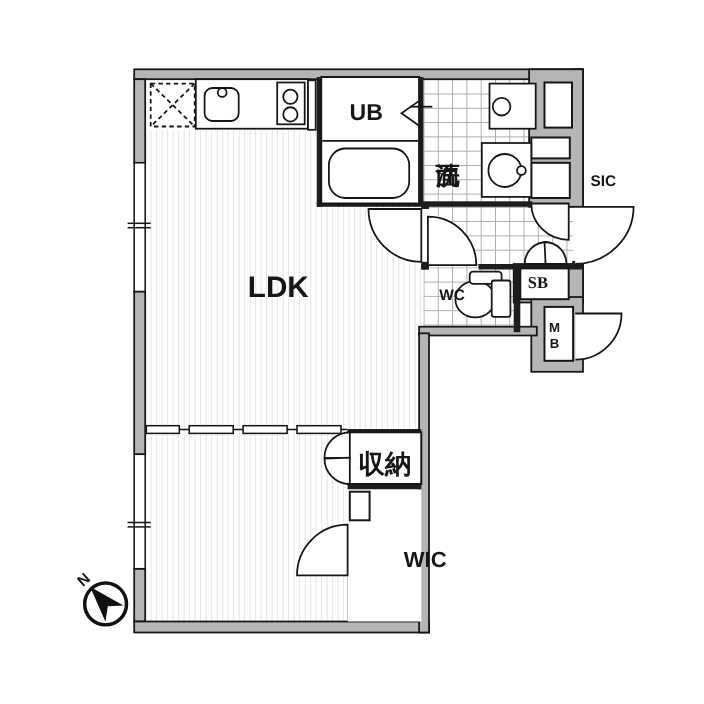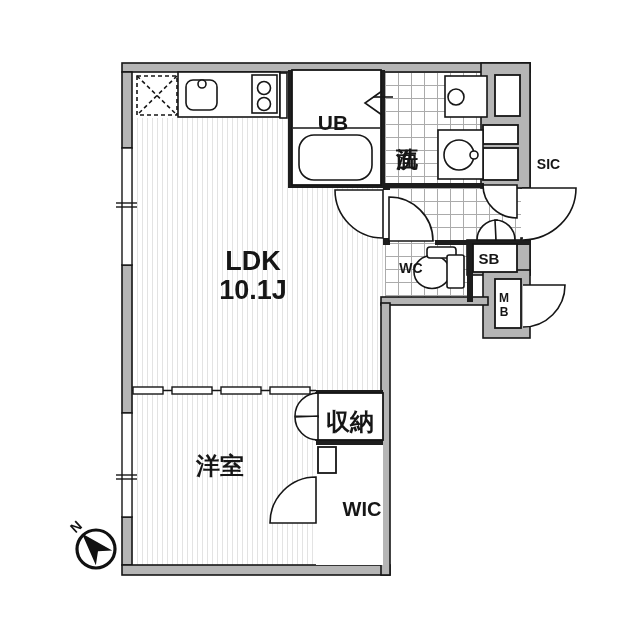--- a/index.html
+++ b/index.html
@@ -151,36 +151,34 @@
       <circle cx="96" cy="549" r="19" fill="none" stroke="#111" stroke-width="3.2"></circle>
       <g transform="rotate(-42 96 549)">
         <polygon points="96,528 107,561 96,552 85,561" fill="#111"></polygon>
         <text x="96" y="524" text-anchor="middle" font-size="14" font-weight="bold" fill="#111">N</text>
       </g>
     </g>
   </svg>
 
   <div class="lbl" style="left:188px;top:247px;width:130px;font-size:27px;line-height:29px;">
     <div>LDK</div>
-    <div>10.1J</div>
   </div>
 
   <div class="lbl" style="left:160px;top:452px;width:120px;font-size:24px;line-height:27px;">
-    <div>洋室</div>
   </div>
 
   <div class="lbl" style="left:318px;top:406px;width:64px;font-size:24px;">収納</div>
 
-  <div class="lbl" style="left:318px;top:498px;width:88px;font-size:20px;">WIC</div>
+  <div class="lbl" style="left:318px;top:498px;width:88px;font-size:20px;text-align:right;">WIC</div>
 
-  <div class="lbl" style="left:303px;top:91px;width:60px;font-size:21px;margin-top:20px;">UB</div>
+  <div class="lbl" style="left:303px;top:91px;width:60px;font-size:21px;">UB</div>
 
   <div class="lbl vtext" style="left:392px;top:100px;height:64px;font-size:22px;">洗面</div>
 
   <div class="lbl" style="left:396px;top:260px;width:30px;font-size:14px;">WC</div>
 
   <div class="lbl" style="left:483px;top:156px;width:35px;font-size:14px;padding-left:48px;">SIC</div>
 
-  <div class="lbl" style="left:473px;top:250px;width:32px;font-size:15px;">SB</div>
+  <div class="lbl" style="left:473px;top:250px;width:32px;font-size:15px;font-family:Liberation Serif, serif;">SB</div>
 
   <div class="lbl vtext" style="left:497px;top:288px;height:34px;font-size:12px;letter-spacing:0;">MB</div>
 
 </div>
 
 </body></html>

